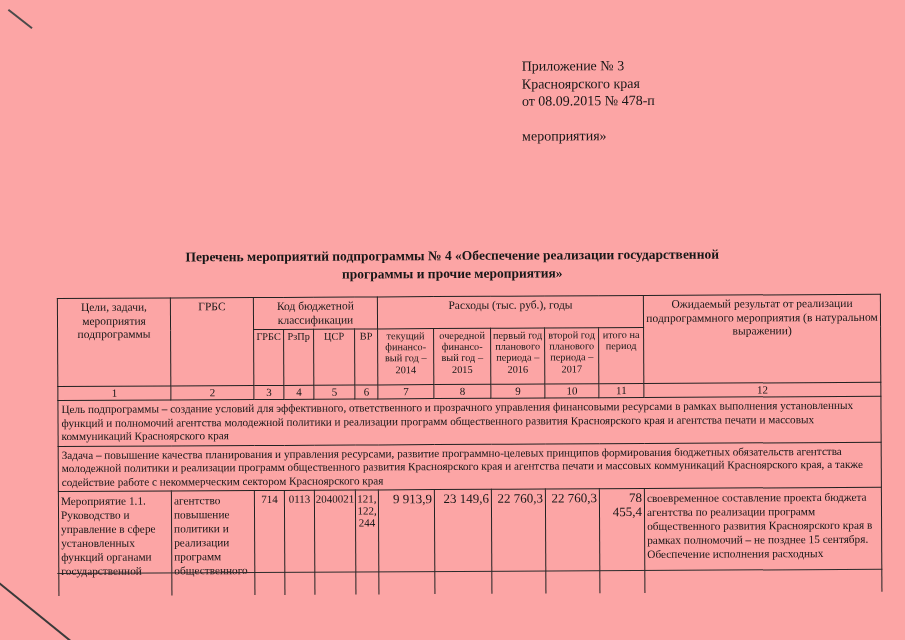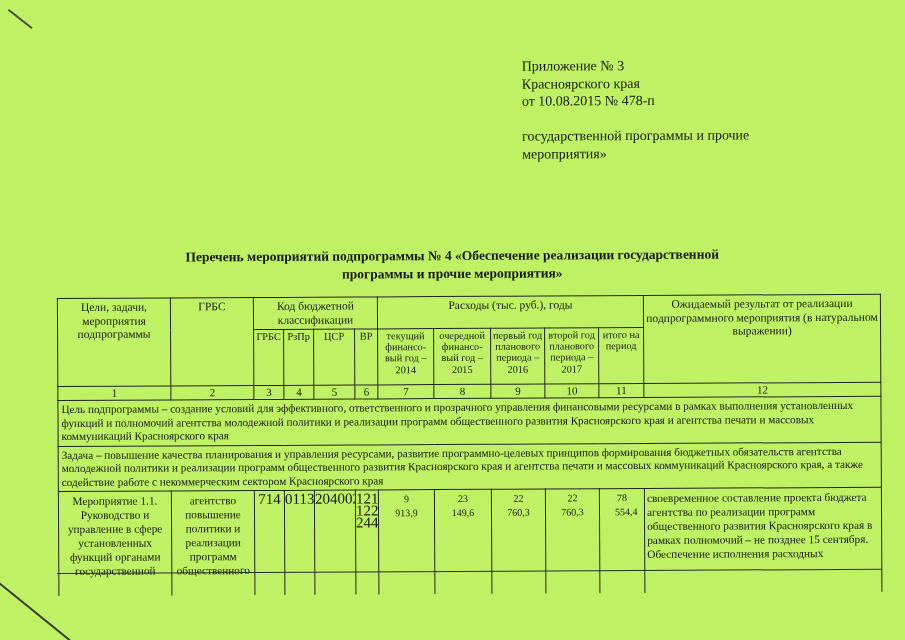--- a/index.html
+++ b/index.html
@@ -1,20 +1,20 @@
 <!DOCTYPE html>
 <html><head>
 <meta charset="utf-8">
 <style>
   * { margin:0; padding:0; box-sizing:border-box; }
   html,body { background:#ffffff; }
   .page {
     position:relative;
     width:905px; height:640px;
-    background:#bef264;
+    background:#fca5a5;
     overflow:hidden;
     font-family:"Liberation Serif","DejaVu Serif",serif;
     color:#171717;
   }
   .rotated {
     position:absolute; inset:0;
     transform:rotate(-0.3deg);
     transform-origin:50% 50%;
   }
   
@@ -37,23 +37,23 @@
     border:1px solid #222;
     vertical-align:top;
     padding:2px 2px;
     overflow:hidden;
   }
   td.hc { text-align:center; }
   tr.r-h1 td { height:32px; }
   tr.r-h2 td { height:56px; font-size:10.3px; line-height:11.2px; padding:1px 1px; }
   tr.r-num td { height:14px; text-align:center; font-size:11px; line-height:12px; padding:0; }
   tr.r-goal td, tr.r-task td { text-align:left; font-size:11.2px; line-height:13.5px; padding:2px 3px; }
-  tr.r-data td { height:104px; border-bottom:none; font-size:11.3px; line-height:14px;text-align:center; }
-  tr.r-data td.code { text-align:center; font-size:15px; line-height:12px; padding:2px 0; }
-  tr.r-data td.money { text-align:center; font-size:10px; padding:2px 15px; }
+  tr.r-data td { height:104px; border-bottom:none; font-size:11.3px; line-height:14px; }
+  tr.r-data td.code { text-align:center; font-size:11px; line-height:12px; padding:2px 0; }
+  tr.r-data td.money { text-align:right; font-size:13px; padding:2px 2px; }
   tr.r-data td.result { text-align:left; }
   
   .scan-cutline {
     position:absolute; left:56px; top:571px; width:825px; height:1.3px;
     background:#2b2b2b;
   }
   .corner-fold {
     position:absolute; left:-8px; top:576px; width:128px; height:0;
     border-top:2px solid #3a3a3a;
     transform:rotate(39deg); transform-origin:left top;
@@ -66,23 +66,22 @@
 </style>
 </head>
 <body>
 
 <div class="page">
   <div class="rotated">
 
     <div class="annex">
       <p>Приложение № 3</p>
       <p>Красноярского края</p>
-      <p>от 10.08.2015 № 478-п</p>
+      <p>от 08.09.2015 № 478-п</p>
       <div class="gap"></div>
-      <p>государственной программы и прочие</p>
       <p>мероприятия»</p>
     </div>
 
     <div class="doc-title">
       <div class="inner">Перечень мероприятий подпрограммы № 4 «Обеспечение реализации государственной программы и прочие мероприятия»</div>
     </div>
 
     <table class="main">
       <colgroup>
         <col style="width:113px">
@@ -141,21 +140,21 @@
           <td>Мероприятие 1.1. Руководство и управление в сфере установленных функций органами государственной</td>
           <td>агентство повышение политики и реализации программ общественного</td>
           <td class="code">714</td>
           <td class="code">0113</td>
           <td class="code">2040021</td>
           <td class="code">121, 122, 244</td>
           <td class="money">9 913,9</td>
           <td class="money">23 149,6</td>
           <td class="money">22 760,3</td>
           <td class="money">22 760,3</td>
-          <td class="money">78 554,4</td>
+          <td class="money">78 455,4</td>
           <td class="result">своевременное составление проекта бюджета агентства по реализации программ общественного развития Красноярского края в рамках полномочий – не позднее 15 сентября. Обеспечение исполнения расходных</td>
         </tr>
       </tbody>
     </table>
 
     <div class="scan-cutline"></div>
   </div>
 
   <div class="corner-fold"></div>
   <div class="top-mark"></div>

